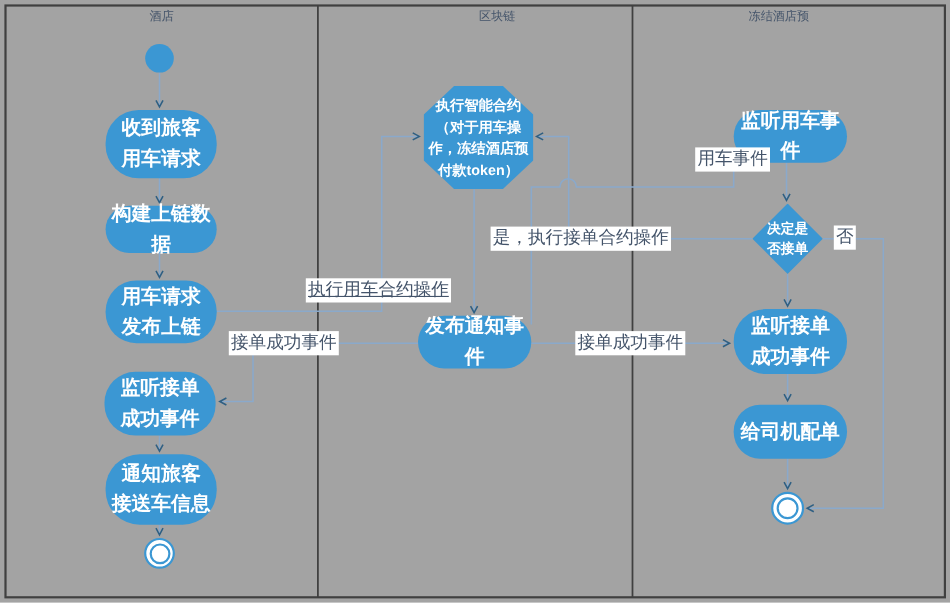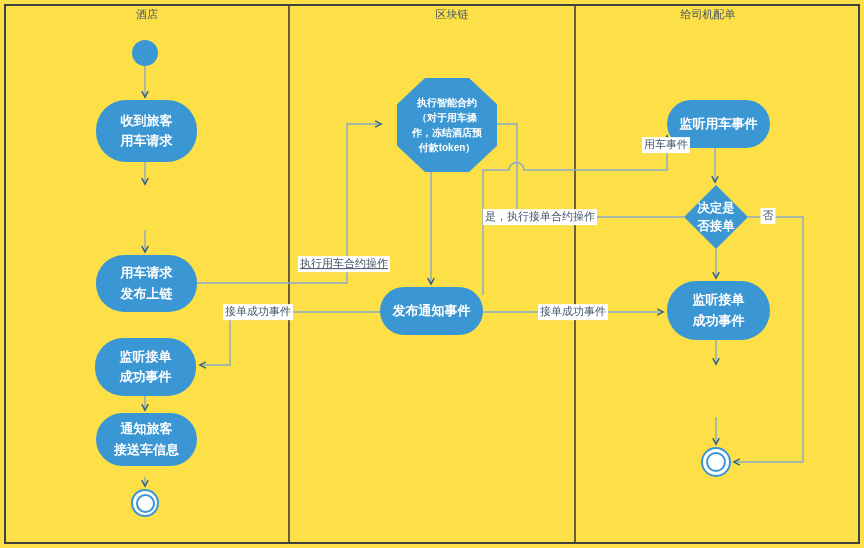--- a/index.html
+++ b/index.html
@@ -1,40 +1,40 @@
 <!DOCTYPE html>
 <html><head>
 <meta charset="utf-8">
 <style>
   html,body { margin:0; padding:0; background:#fff; }
   .canvas {
-    position:relative; width:864px; height:548px; background:#fde047;
+    position:relative; width:864px; height:548px; background:#a3a3a3;
     font-family:"Liberation Sans", sans-serif; overflow:hidden;
   }
   .wires { position:absolute; left:0; top:0; width:864px; height:548px; }
   .lane-title {
     position:absolute; top:7px; transform:translateX(-50%);
     font-size:11px; color:#44546A; white-space:nowrap;
   }
   .node {
     position:absolute; background:#3B97D3; color:#ffffff;
-    font-size:13px; font-weight:600; line-height:1.55; white-space:pre-line;
+    font-size:18px; font-weight:600; line-height:1.55; white-space:pre-line;
     display:flex; align-items:center; justify-content:center; text-align:center;
   }
-  .oct { clip-path: polygon(28% 0, 72% 0, 100% 28%, 100% 72%, 72% 100%, 28% 100%, 0 72%, 0 28%); font-size:10px; line-height:1.5;margin-left:12px; }
+  .oct { clip-path: polygon(28% 0, 72% 0, 100% 28%, 100% 72%, 72% 100%, 28% 100%, 0 72%, 0 28%); font-size:13px; line-height:1.5; }
   .diamond { clip-path: polygon(50% 0, 100% 50%, 50% 100%, 0 50%); font-size:12.5px; line-height:1.45; }
   .start-node { position:absolute; background:#3B97D3; border-radius:50%; }
   .final-node {
     position:absolute; border:2px solid #3B97D3; border-radius:50%; background:#fff;
     display:flex; align-items:center; justify-content:center; box-sizing:border-box;
   }
   .final-inner { border:2px solid #3B97D3; border-radius:50%; box-sizing:border-box; }
   .edge-label {
     position:absolute; transform:translate(-50%,-50%); background:#ffffff;
-    color:#44546A; font-size:11px; line-height:1.25; white-space:nowrap; padding:1px 2px;
+    color:#44546A; font-size:16px; line-height:1.25; white-space:nowrap; padding:1px 2px;
   }
 </style>
 </head>
 <body>
 
 <div class="canvas">
 
   <svg class="wires" width="864" height="548" viewBox="0 0 864 548">
     <defs>
       <marker id="arw" markerWidth="10" markerHeight="10" refX="6.8" refY="4" orient="auto" markerUnits="userSpaceOnUse">
@@ -67,50 +67,52 @@
     <polyline points="748,217 803,217 803,462 734,462" fill="none" stroke="#8AA9CB" stroke-width="1.4" marker-end="url(#arw)"></polyline>
 
     <polyline points="715,148 715,182" fill="none" stroke="#8AA9CB" stroke-width="1.4" marker-end="url(#arw)"></polyline>
     <polyline points="716,249 716,278" fill="none" stroke="#8AA9CB" stroke-width="1.4" marker-end="url(#arw)"></polyline>
     <polyline points="716,340 716,364" fill="none" stroke="#8AA9CB" stroke-width="1.4" marker-end="url(#arw)"></polyline>
     <polyline points="716,417 716,444" fill="none" stroke="#8AA9CB" stroke-width="1.4" marker-end="url(#arw)"></polyline>
   </svg>
 
   <div class="lane-title" style="left:147px">酒店</div>
   <div class="lane-title" style="left:452px">区块链</div>
-  <div class="lane-title" style="left:708px">给司机配单</div>
+  <div class="lane-title" style="left:708px">冻结酒店预</div>
 
   <div class="start-node" style="left:132px; top:40px; width:26px; height:26px;"></div>
   <div class="node" style="left:96px; top:100px; width:101px; height:62px; border-radius:30px;">收到旅客
 用车请求</div>
+  <div class="node" style="left:96px; top:187px; width:101px; height:43px; border-radius:22px;">构建上链数据</div>
   <div class="node" style="left:96px; top:255px; width:101px; height:57px; border-radius:28px;">用车请求
 发布上链</div>
   <div class="node" style="left:95px; top:338px; width:101px; height:58px; border-radius:28px;">监听接单
 成功事件</div>
-  <div class="node" style="left:96px; top:413px; width:101px; height:53px; border-radius:31px;">通知旅客
+  <div class="node" style="left:96px; top:413px; width:101px; height:64px; border-radius:31px;">通知旅客
 接送车信息</div>
   <div class="final-node" style="left:131px; top:489px; width:28px; height:28px;">
     <div class="final-inner" style="width:19px; height:19px;"></div>
   </div>
 
   <div class="node oct" style="left:385px; top:78px; width:100px; height:94px;">执行智能合约
 （对于用车操
 作，冻结酒店预
 付款token）</div>
   <div class="node" style="left:380px; top:287px; width:103px; height:48px; border-radius:24px;">发布通知事件</div>
 
   <div class="node" style="left:667px; top:100px; width:103px; height:48px; border-radius:24px;">监听用车事件</div>
   <div class="node diamond" style="left:684px; top:185px; width:64px; height:64px;">决定是
 否接单</div>
   <div class="node" style="left:667px; top:281px; width:103px; height:59px; border-radius:29px;">监听接单
 成功事件</div>
+  <div class="node" style="left:667px; top:368px; width:103px; height:49px; border-radius:24px;">给司机配单</div>
   <div class="final-node" style="left:701px; top:447px; width:30px; height:30px;">
     <div class="final-inner" style="width:20px; height:20px;"></div>
   </div>
 
   <div class="edge-label" style="left:344px; top:264px;text-decoration:underline;">执行用车合约操作</div>
   <div class="edge-label" style="left:258px; top:312px;">接单成功事件</div>
   <div class="edge-label" style="left:573px; top:312px;">接单成功事件</div>
   <div class="edge-label" style="left:666px; top:145px;">用车事件</div>
-  <div class="edge-label" style="left:540px; top:217px;">是，执行接单合约操作</div>
+  <div class="edge-label" style="left:528px; top:217px;">是，执行接单合约操作</div>
   <div class="edge-label" style="left:768px; top:216px;">否</div>
 
 </div>
 
 </body></html>

